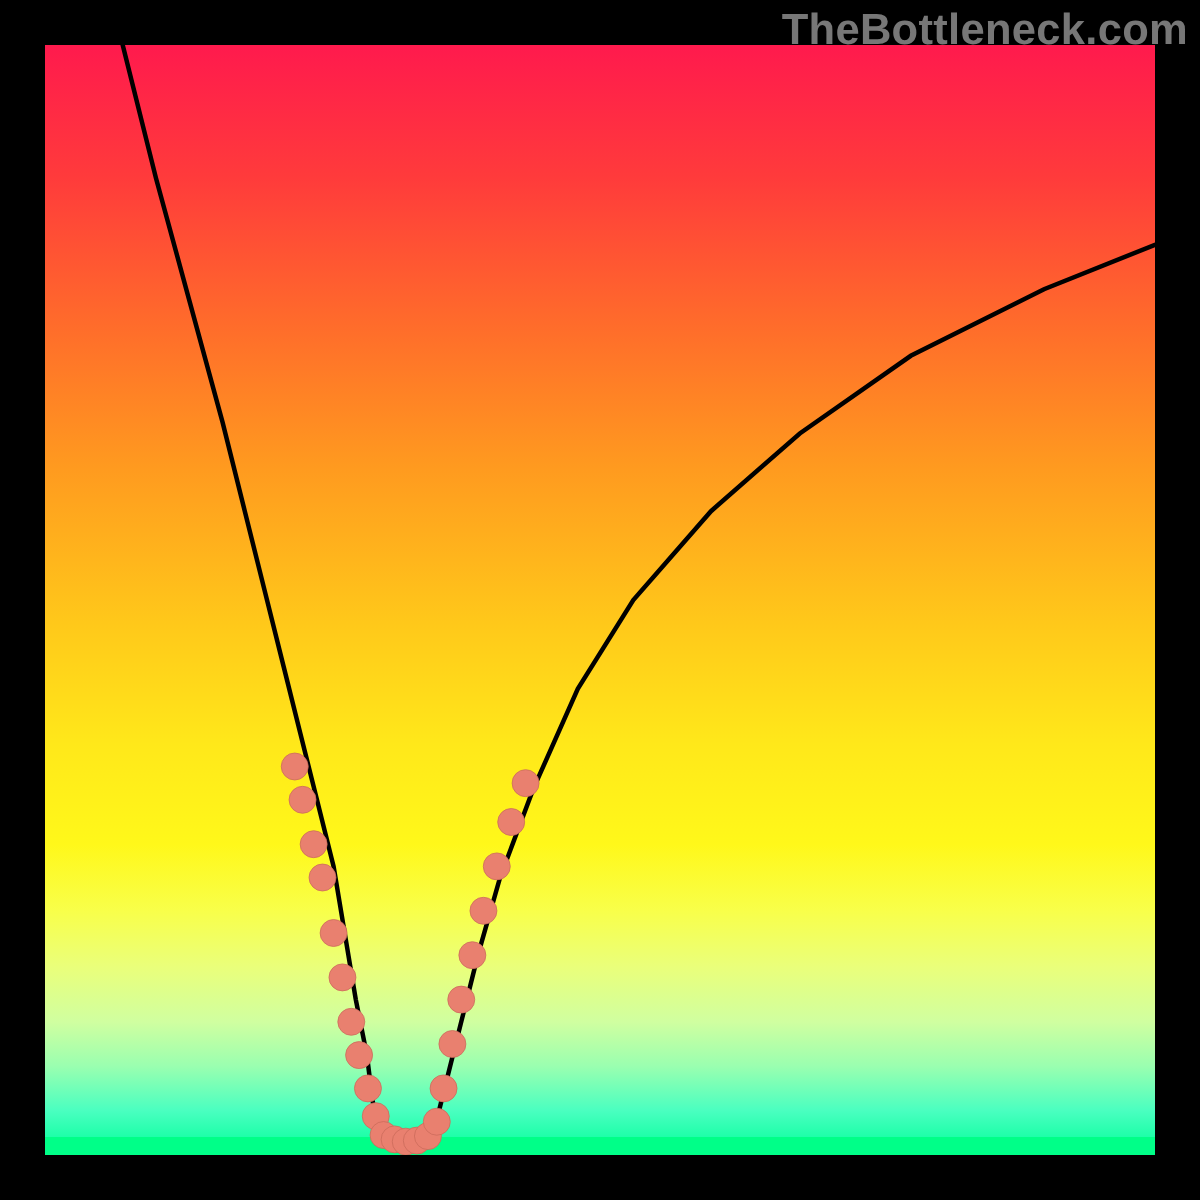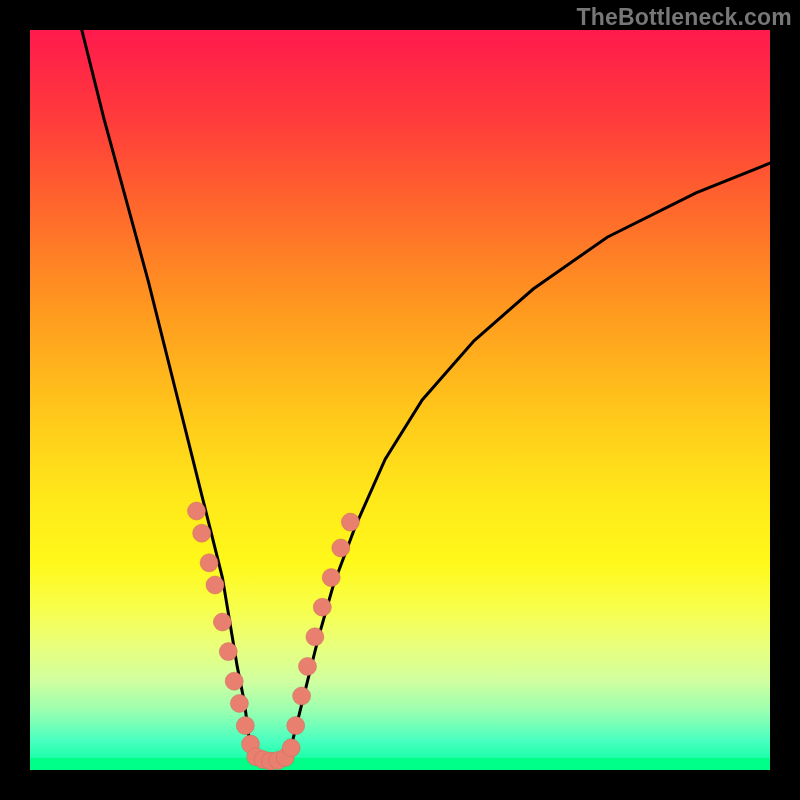--- a/index.html
+++ b/index.html
@@ -45,21 +45,21 @@
     right: 0;
     bottom: 0;
     height: 12px;
     background: #00ff88;
   }
   .watermark {
     position: absolute;
     top: 4px;
     right: 8px;
     font-family: Arial, Helvetica, sans-serif;
-    font-size: 23px;
+    font-size: 29px;
     font-weight: 600;
     color: #777;
     letter-spacing: 0.2px;
     user-select: none;
   }
   svg.curve {
     position: absolute;
     top: 0;
     left: 0;
     width: 740px;

